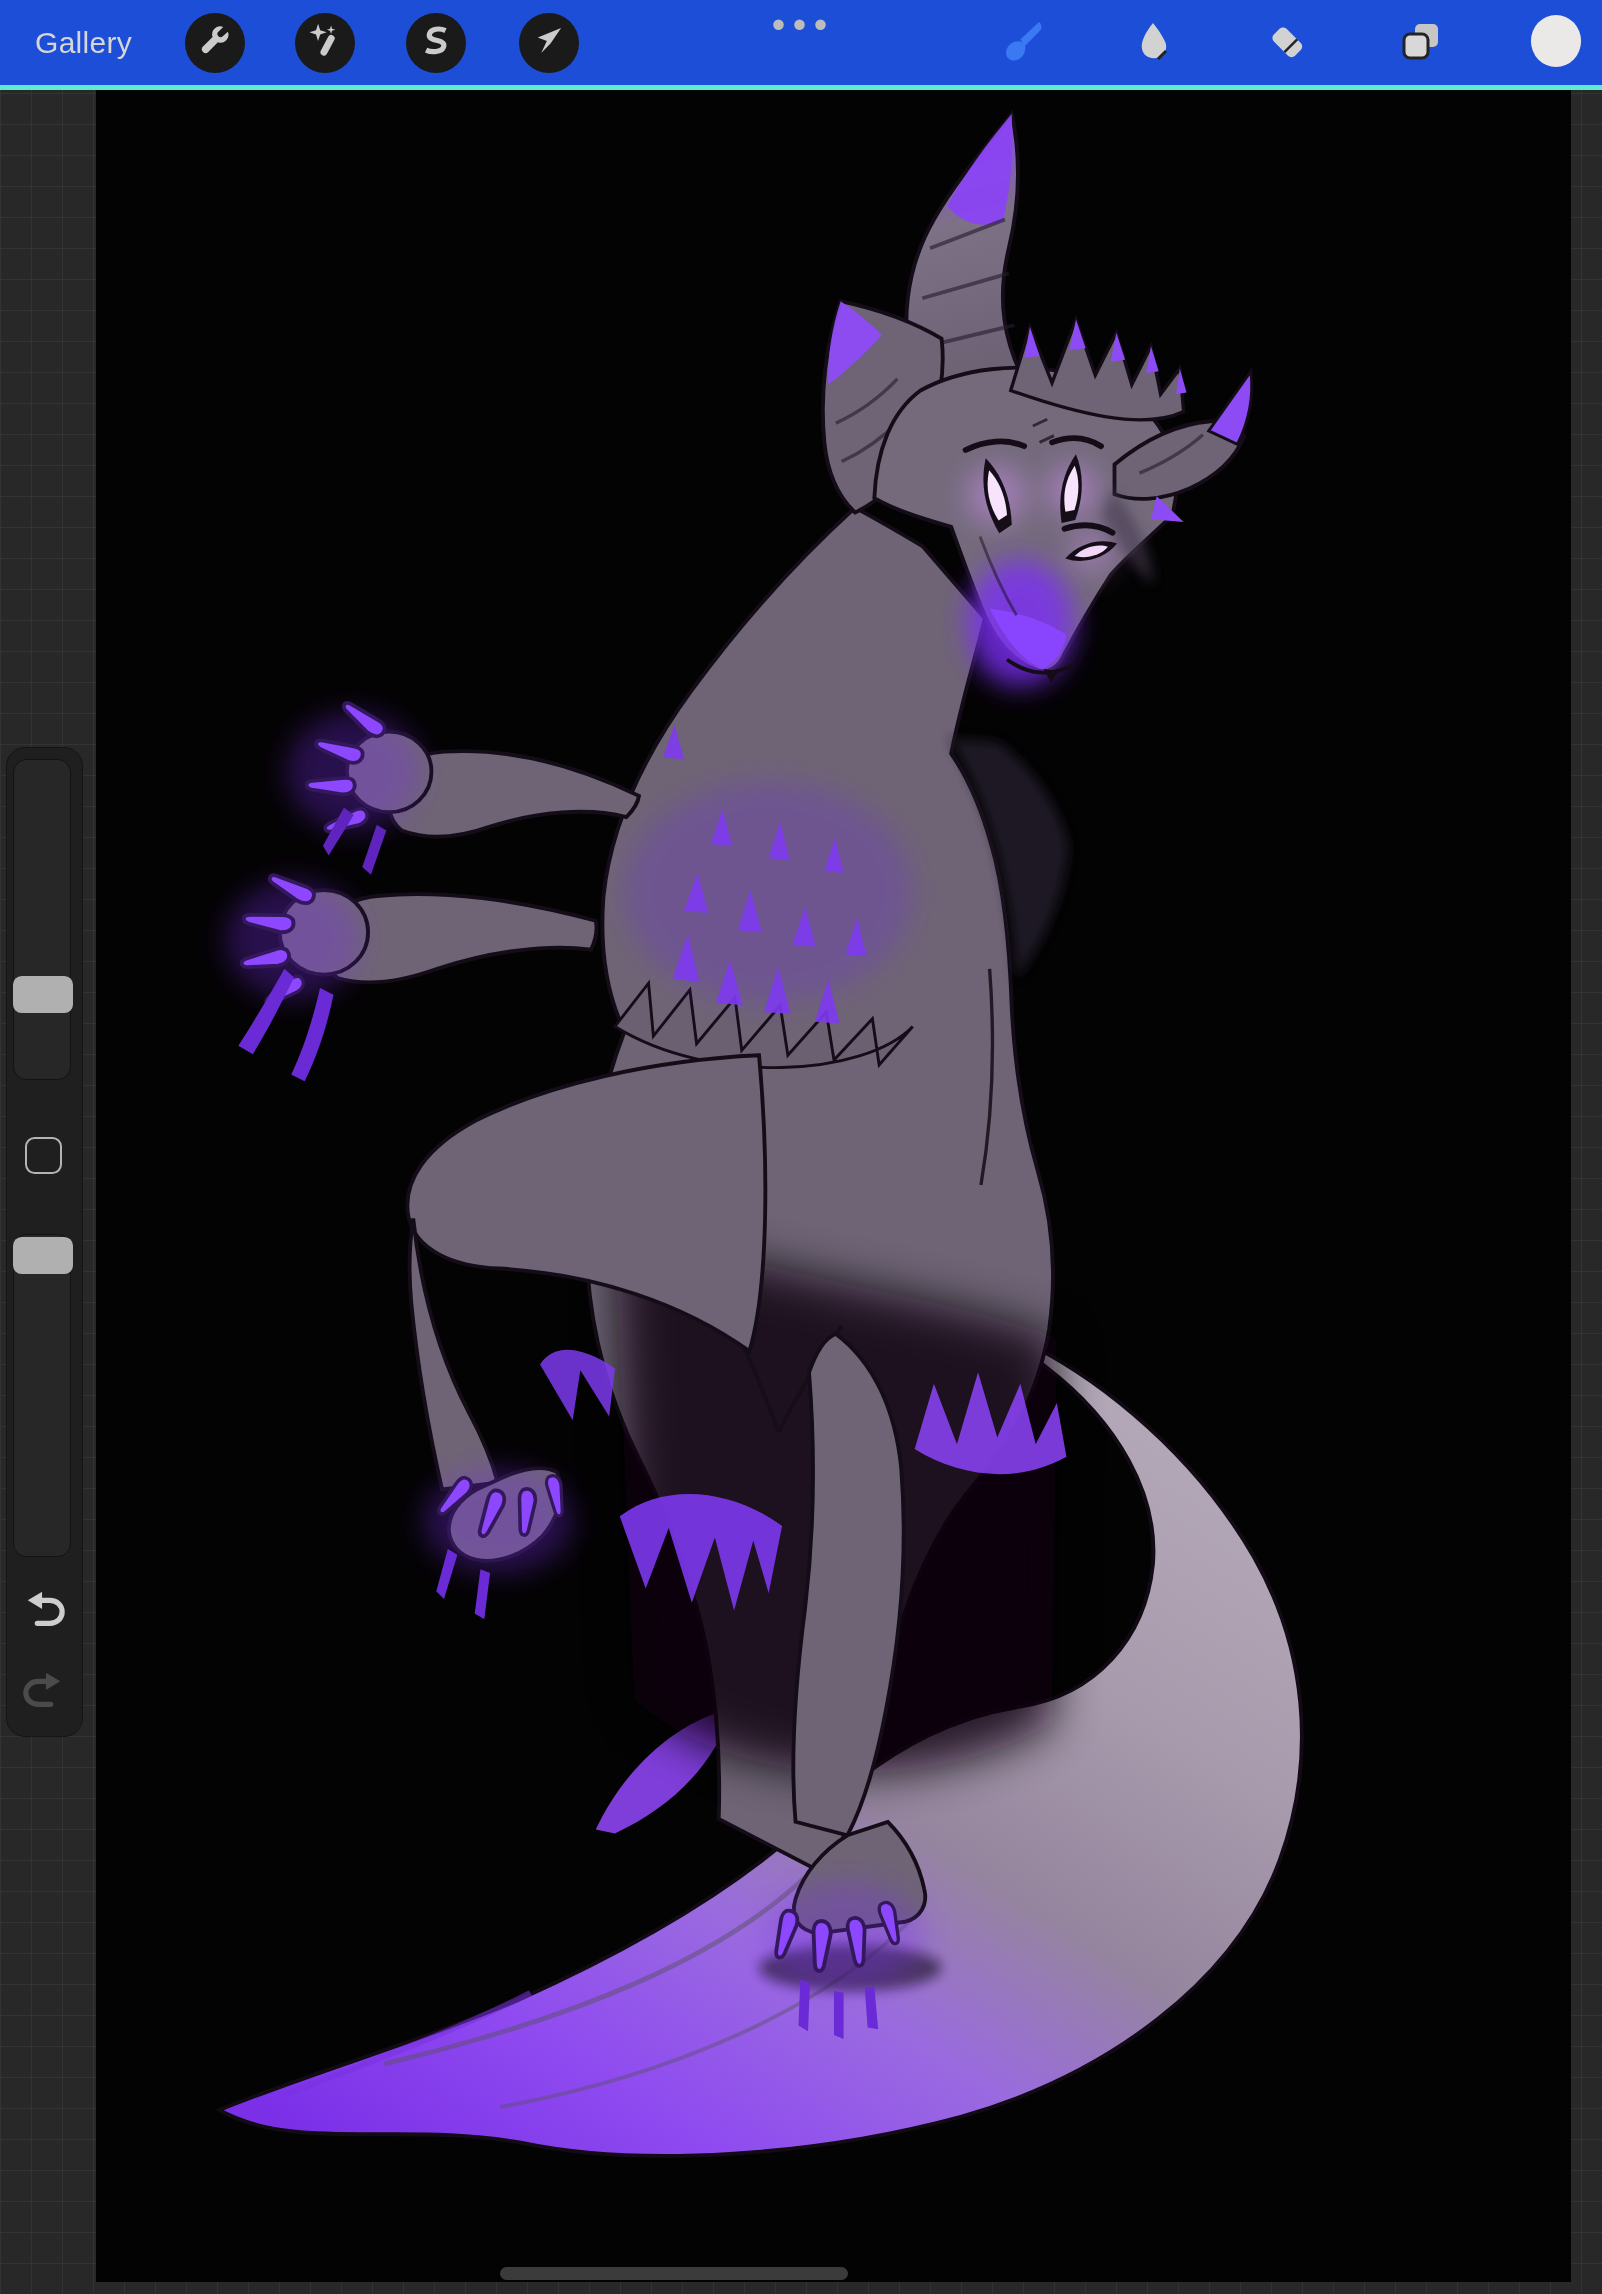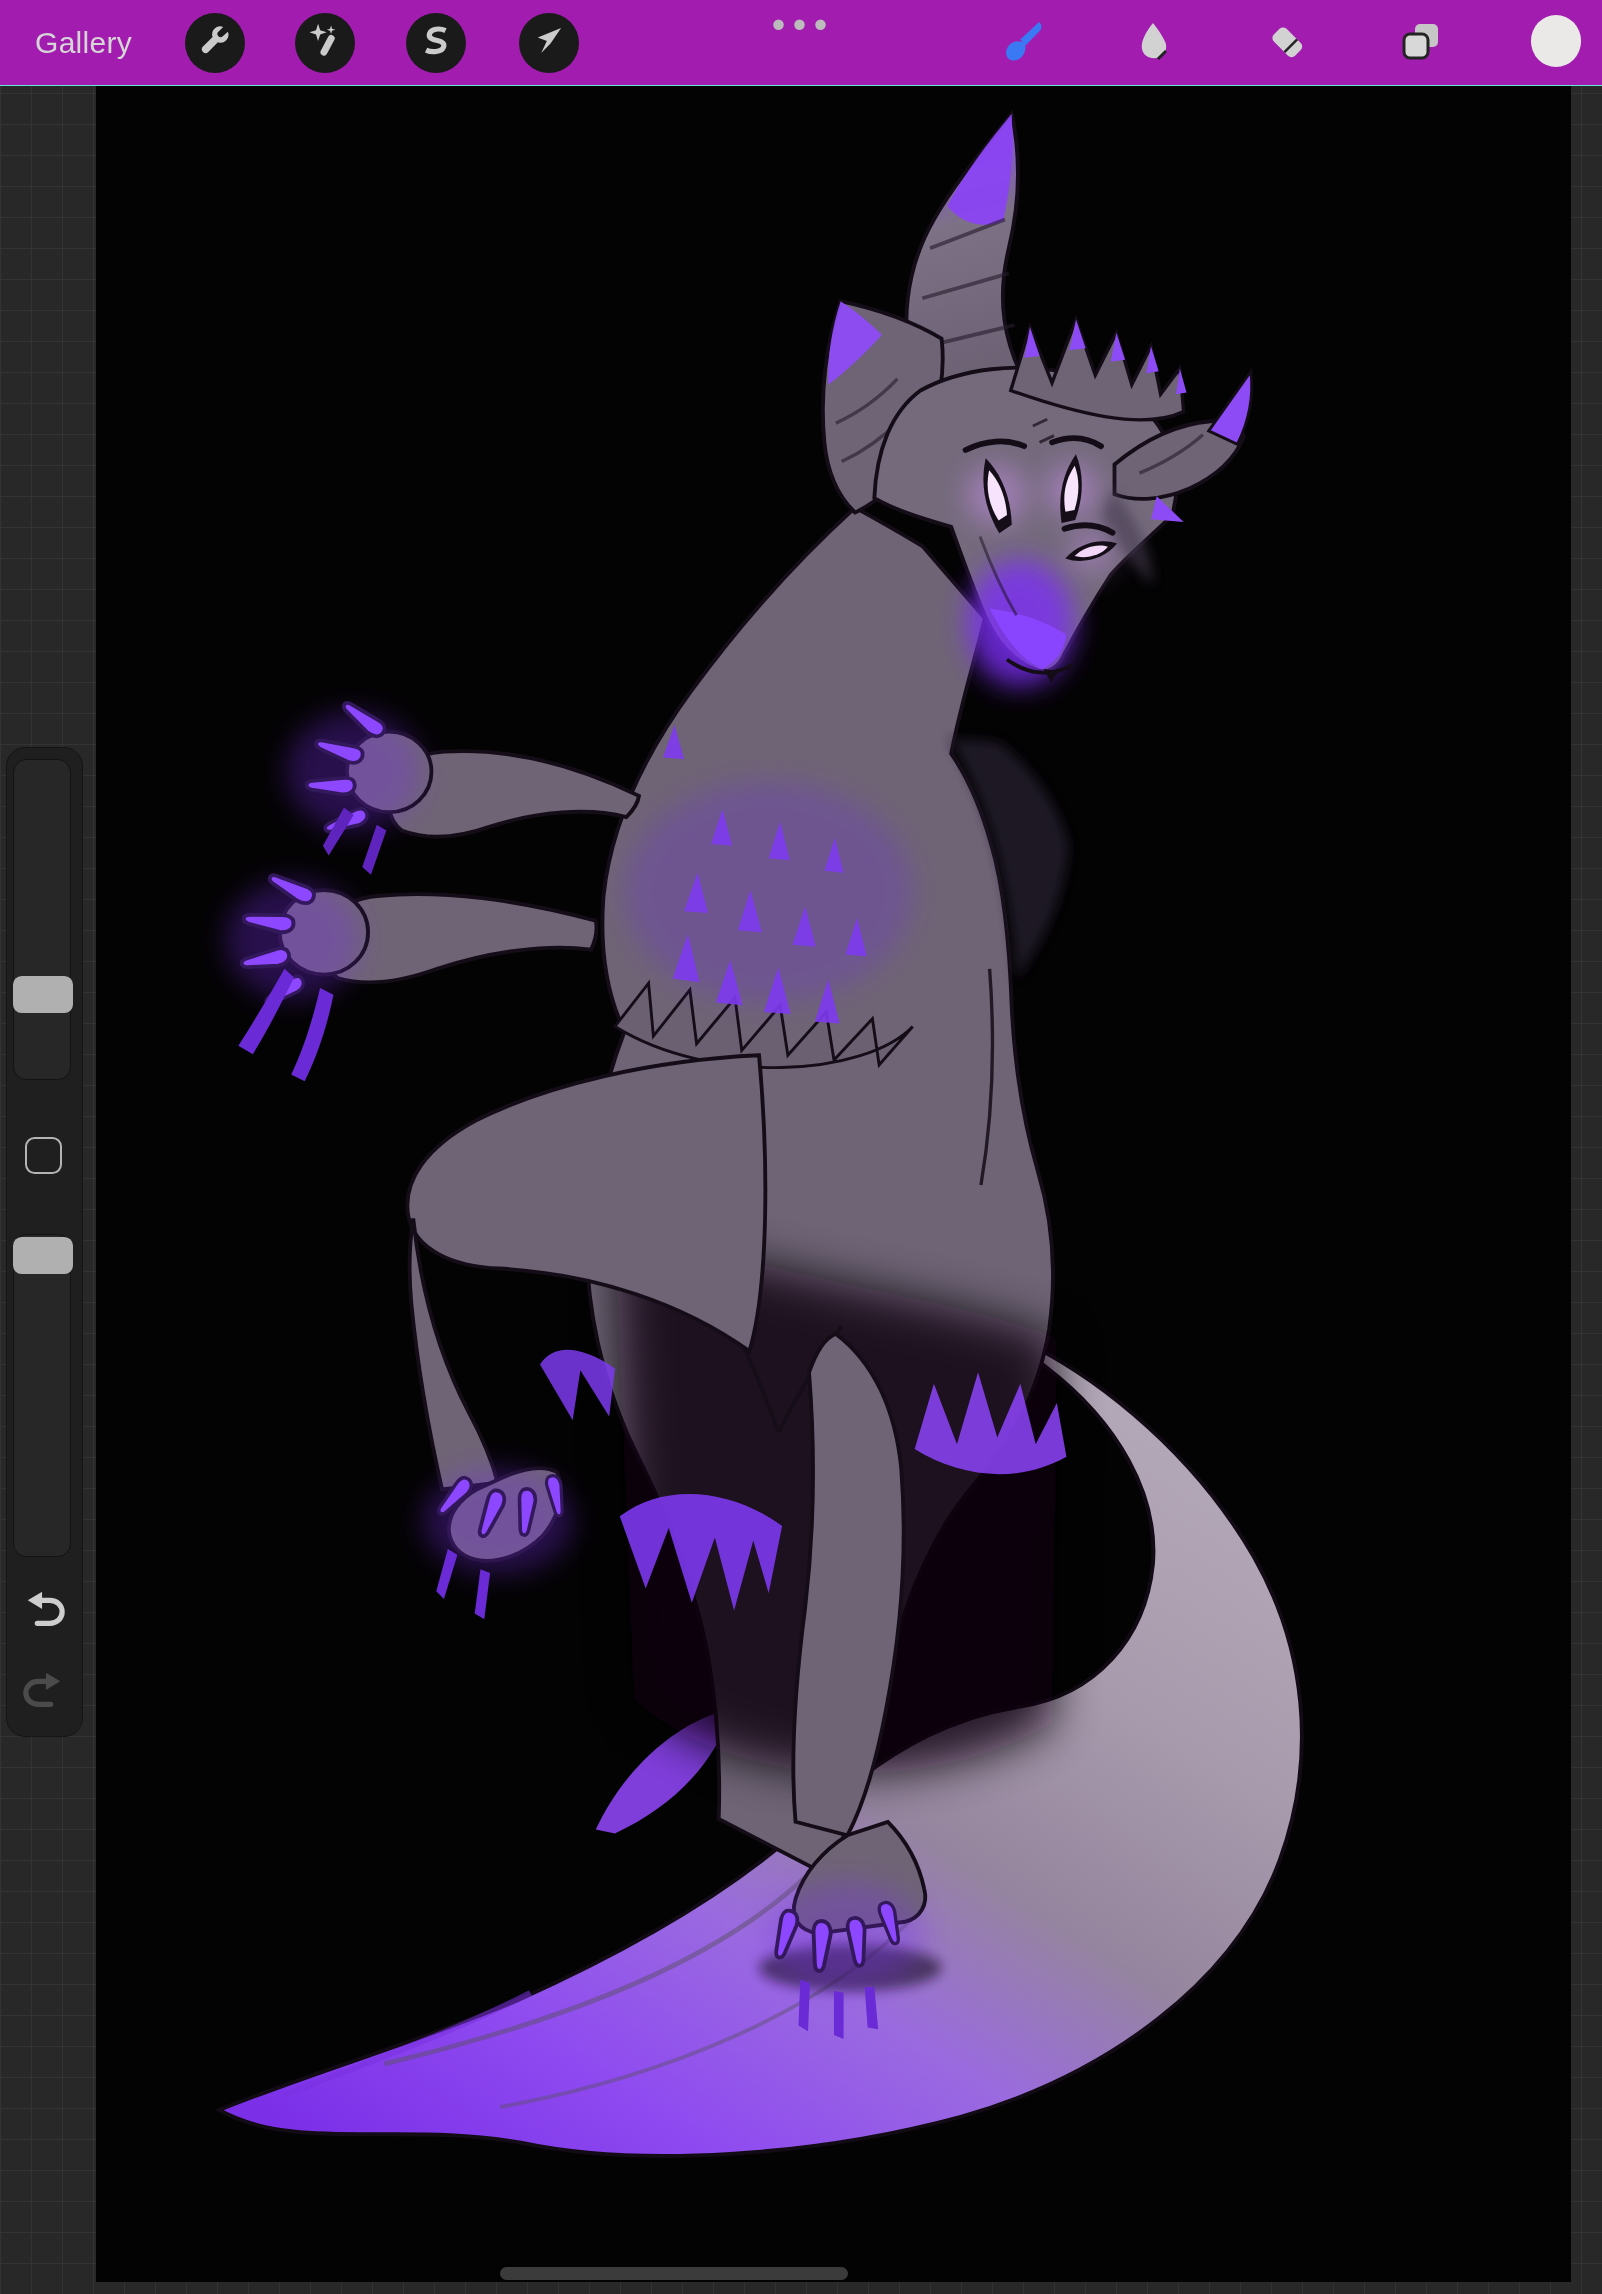--- a/index.html
+++ b/index.html
@@ -8,21 +8,21 @@
     background-color:#282828;
     background-image:
       linear-gradient(#333333 1px, transparent 1px),
       linear-gradient(90deg, #333333 1px, transparent 1px);
     background-size:31px 31px;
     font-family:"Liberation Sans", sans-serif;
   }
   
   .toolbar{
     position:absolute;left:0;top:0;width:1602px;height:85px;
-    background:#a21caf;border-bottom:1px solid #5eead4;z-index:30;
+    background:#1d4ed8;border-bottom:5px solid #5eead4;z-index:30;
   }
   .gallery{
     position:absolute;left:35px;top:0;height:85px;line-height:85px;
     font-size:30px;color:#d6d6d6;letter-spacing:0.3px;cursor:default;
   }
   .tool-circle{
     position:absolute;top:12.5px;width:60px;height:60px;border-radius:50%;
     background:#1a1a1a;display:flex;align-items:center;justify-content:center;
   }
   .tool-plain{

